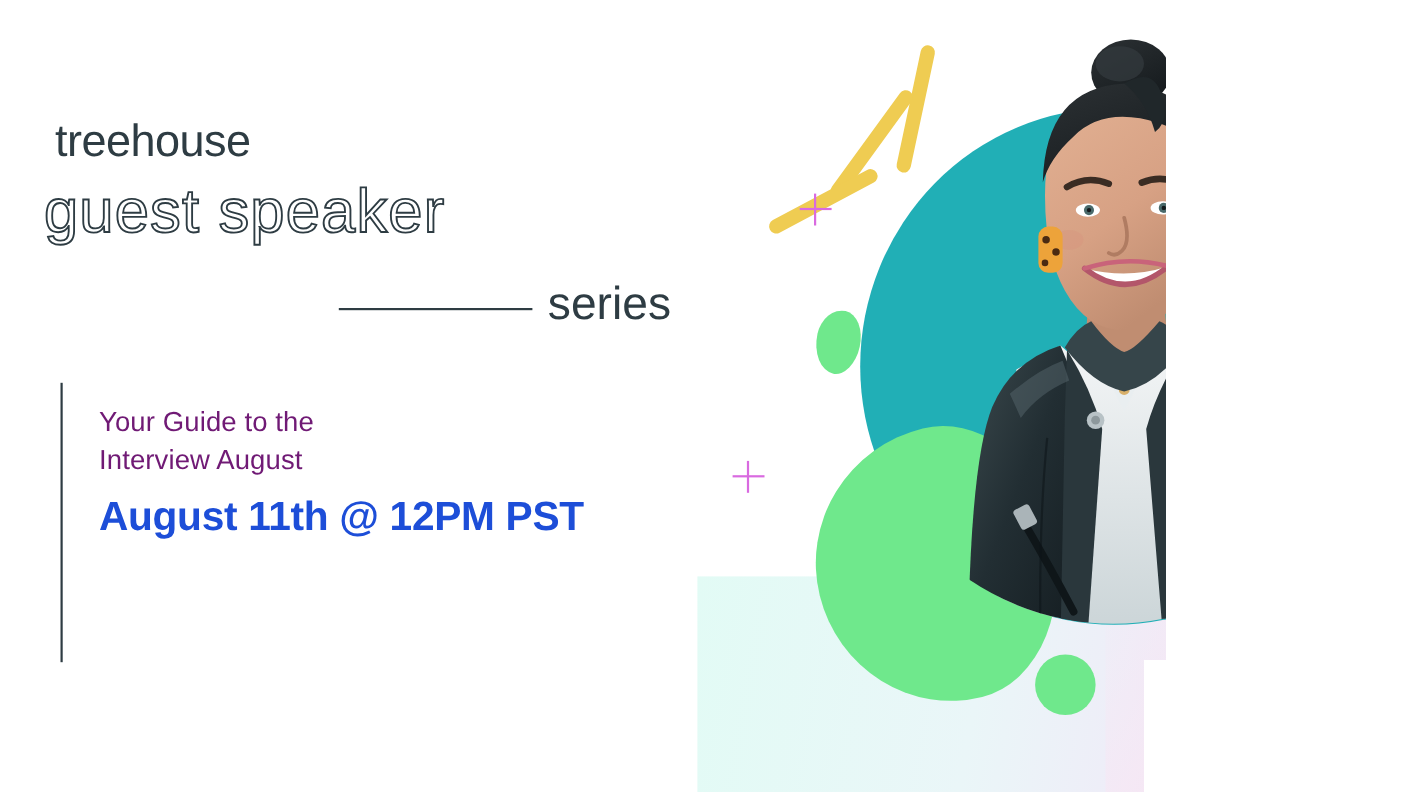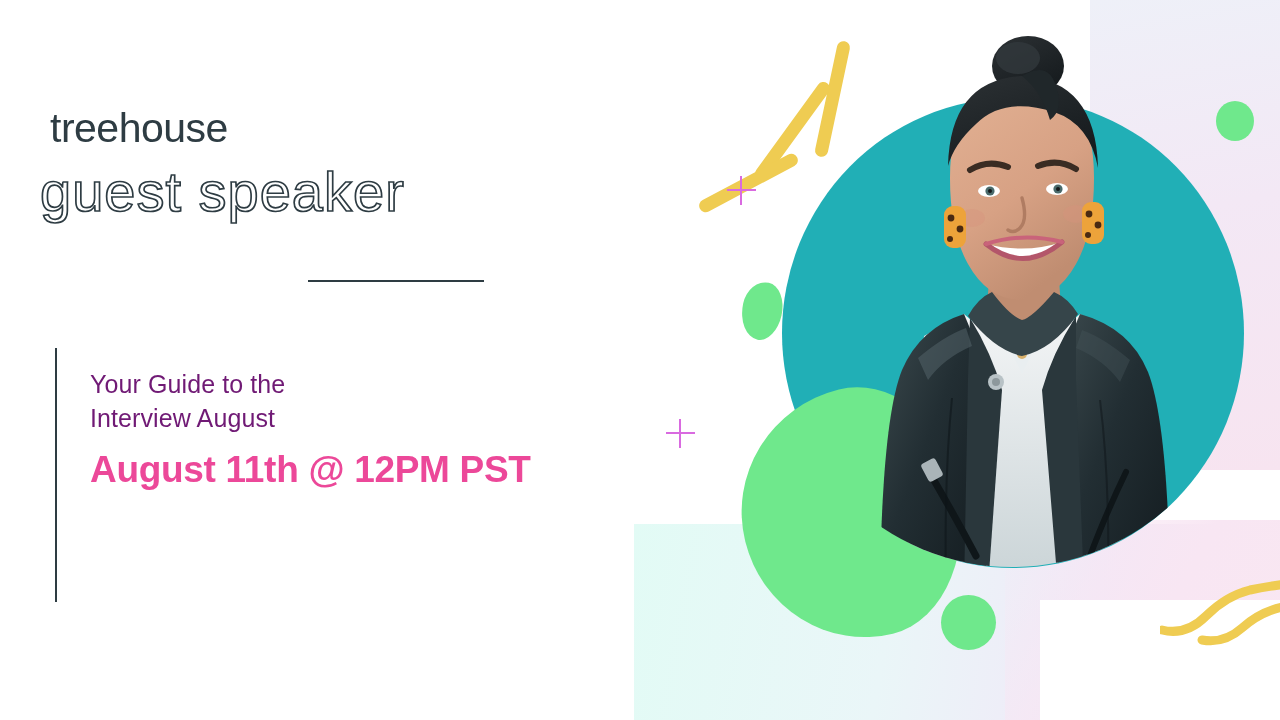--- a/index.html
+++ b/index.html
@@ -5,21 +5,21 @@
   html, body {
     margin: 0;
     padding: 0;
     background: #ffffff;
   }
   body {
     font-family: "Liberation Sans", sans-serif;
   }
   .stage {
     position: relative;
-    width: 1280px;
+    width: 1060px;
     height: 720px;
     overflow: hidden;
     background: #ffffff;
   }
 
   
   .panel-topright {
     position: absolute;
     left: 1090px;
     top: 0;
@@ -218,21 +218,21 @@
     font-weight: 300;
     color: #45535a;
     line-height: 1.33;
     margin: 0;
     letter-spacing: 0.2px;
   }
   .event-when {
     margin: 16px 0 12px 0;
     font-size: 37px;
     font-weight: 700;
-    color: #ec4899;
+    color: #1d4ed8;
     letter-spacing: -0.3px;
     line-height: 1.05;
   }
 </style>
 </head>
 <body>
 
 <div class="stage">
 
   <div class="panel-topright"></div>
@@ -363,20 +363,21 @@
   </svg>
 
   <div class="plus plus-1"></div>
   <div class="plus plus-2"></div>
 
   <div class="brand">treehouse</div>
 
   <div class="headline-outline">guest speaker</div>
 
   <div class="series-rule"></div>
+  <div class="series-word">series</div>
 
   <div class="rule-vert"></div>
 
   <div class="info">
     <div class="talk-title">
       <span>Your Guide to the</span><br>
       <span>Interview August</span>
     </div>
     <p class="event-when">August 11th @ 12PM PST</p>
   </div>

